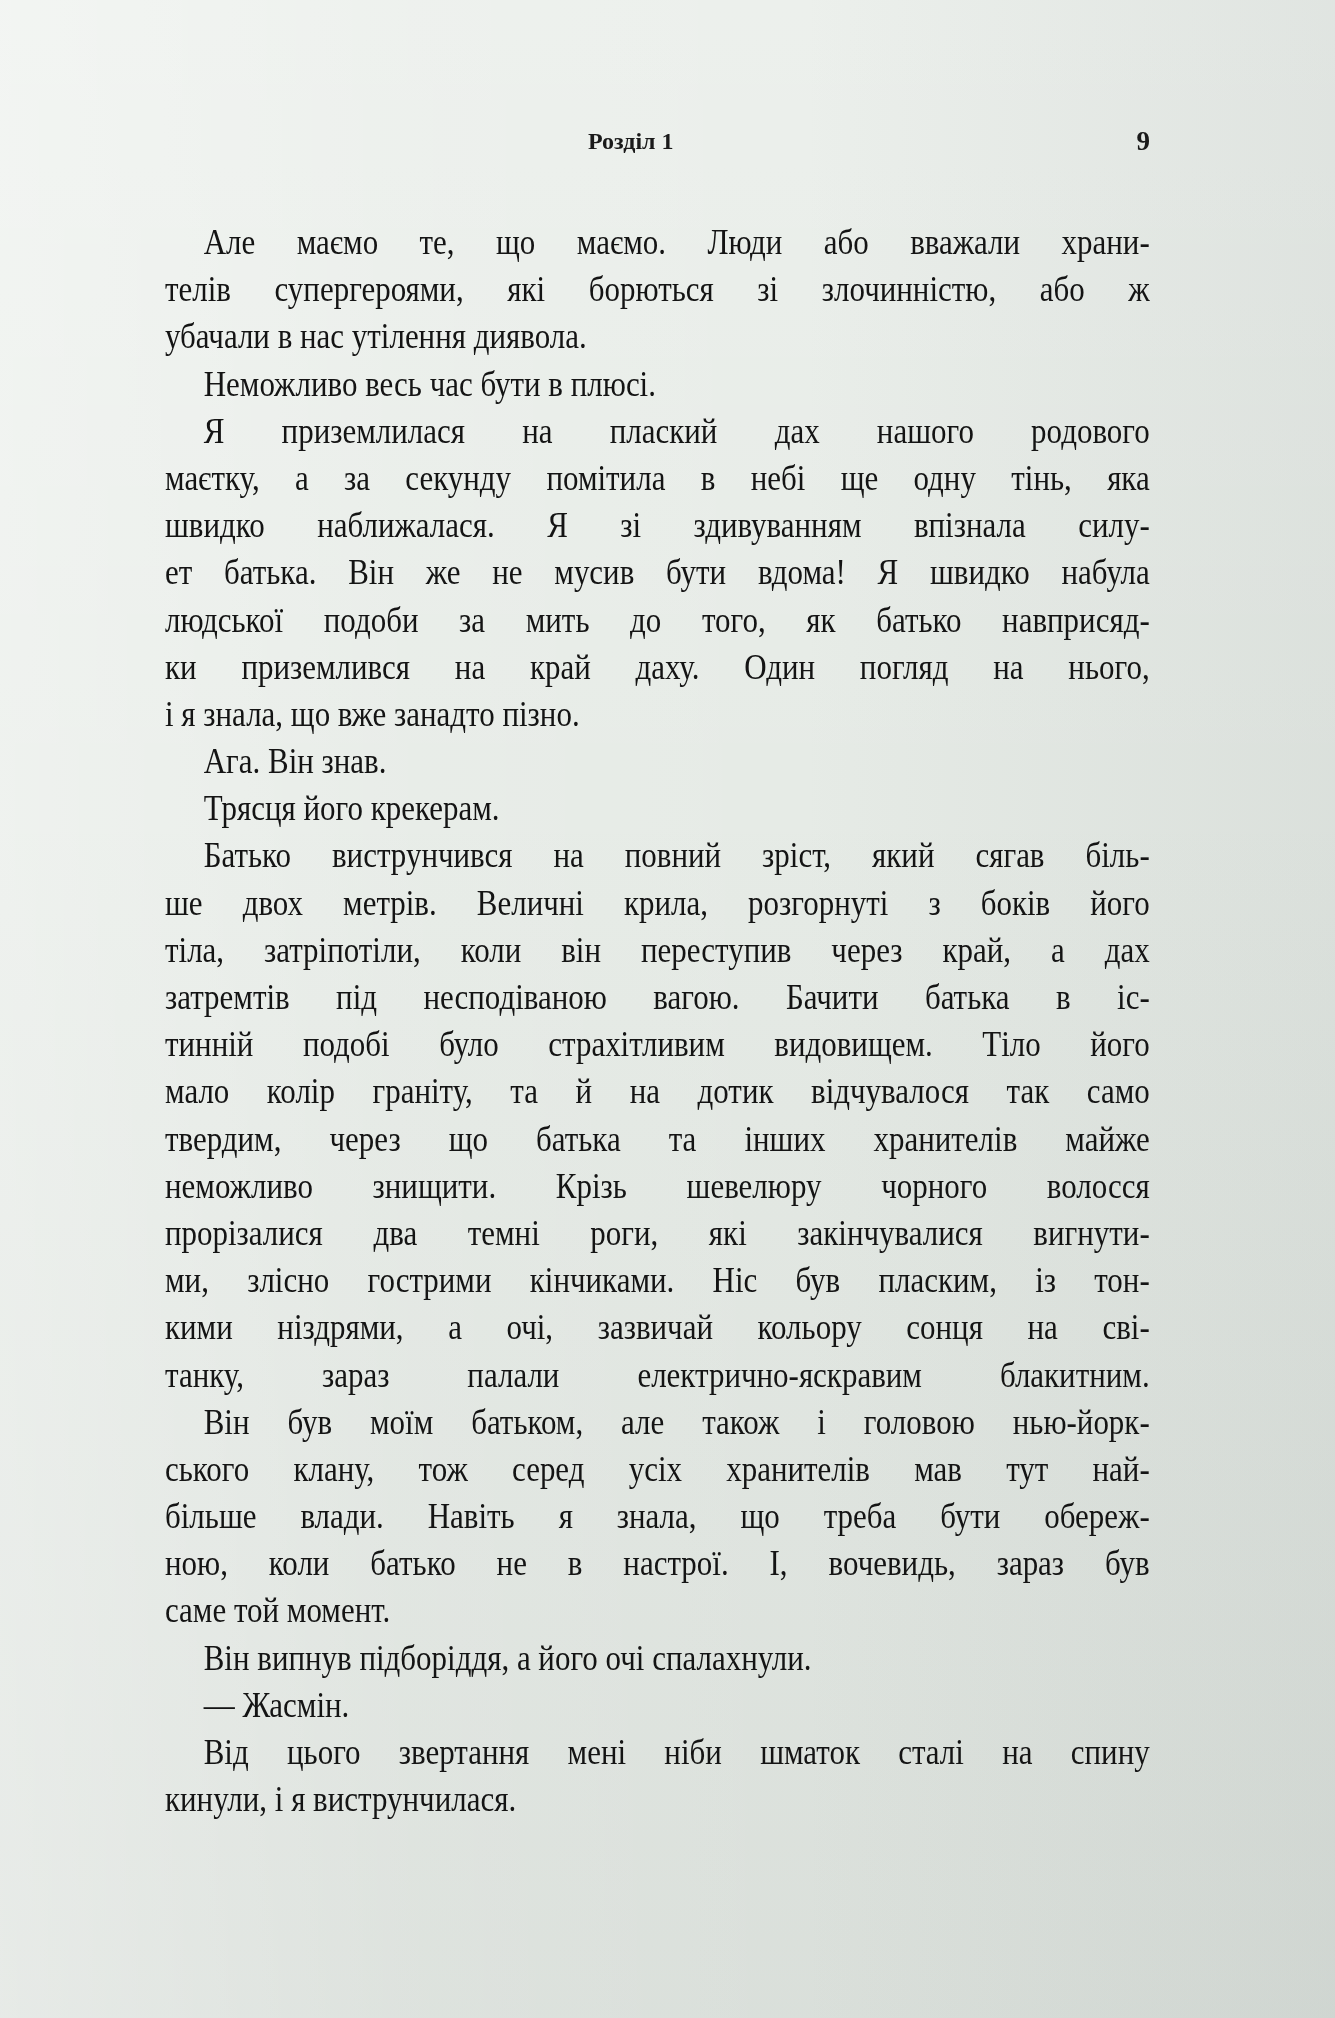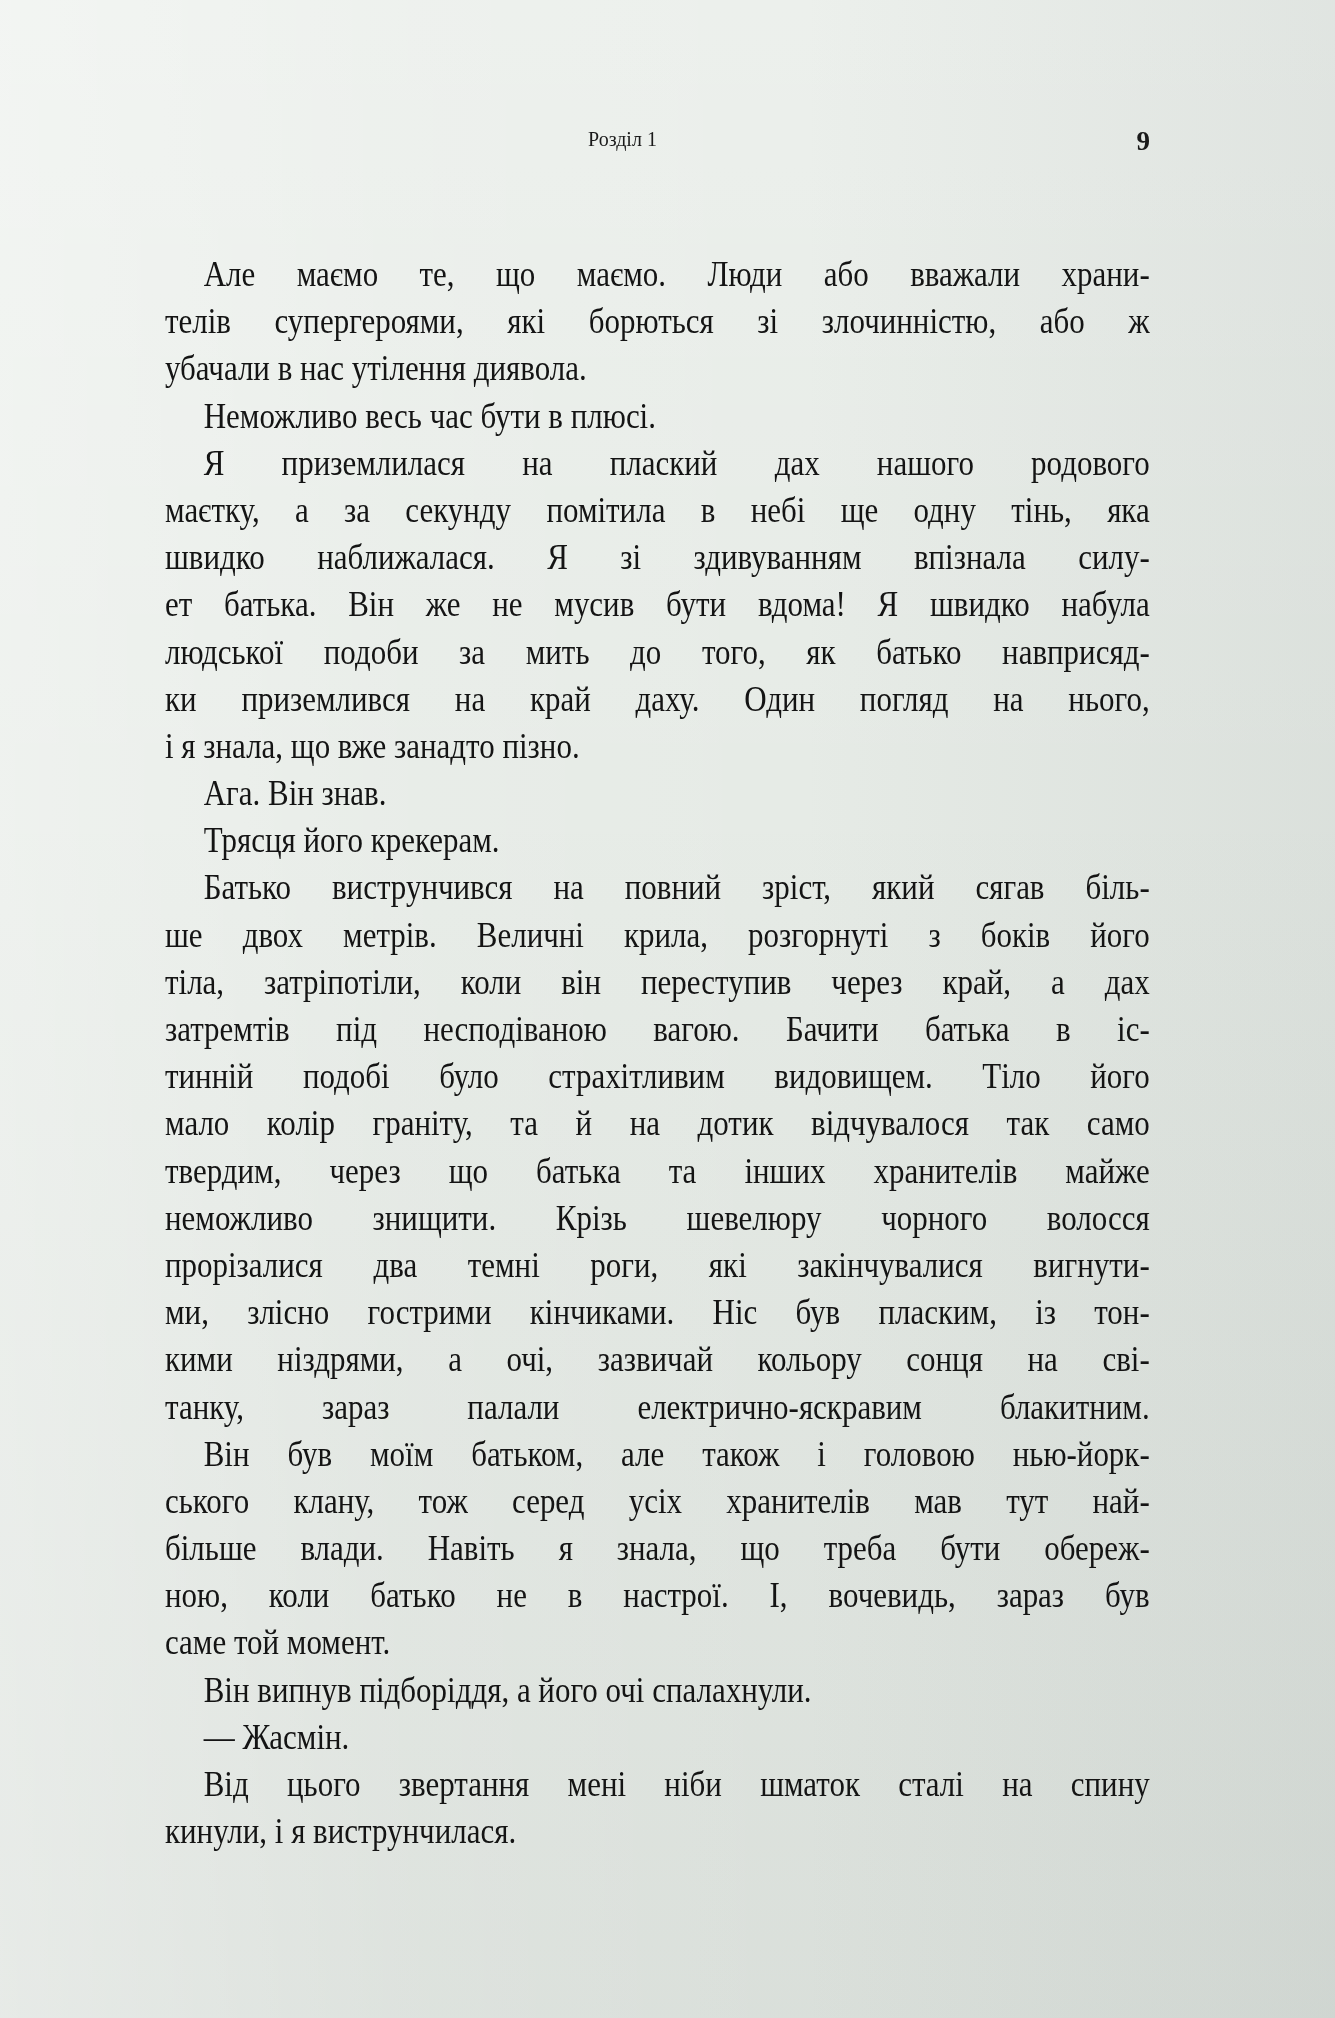--- a/index.html
+++ b/index.html
@@ -28,38 +28,38 @@
       position: absolute;
       top: 122px;
       left: 165px;
       width: 985px;
       height: 40px;
     }
     .running-head-title {
       position: absolute;
       left: 423px;
       top: 6px;
-      font-size: 20px;
+      font-size: 24px;
       letter-spacing: 0px;
       color: #1a1a1a;
+      font-weight: bold;
     }
     .page-number {
       position: absolute;
       right: 0;
       top: 4px;
       font-size: 27px;
       font-weight: bold;
       color: #1a1a1a;
     }
     .body-text {
       position: absolute;
       top: 219px;
       left: 165px;
       width: 985px;
-      margin-top: 32px;
     }
     .line {
       display: block;
       height: 47.2px;
       line-height: 47.2px;
       font-size: 36px;
       white-space: nowrap;
       text-align: justify;
       text-align-last: justify;
       transform-origin: left center;

